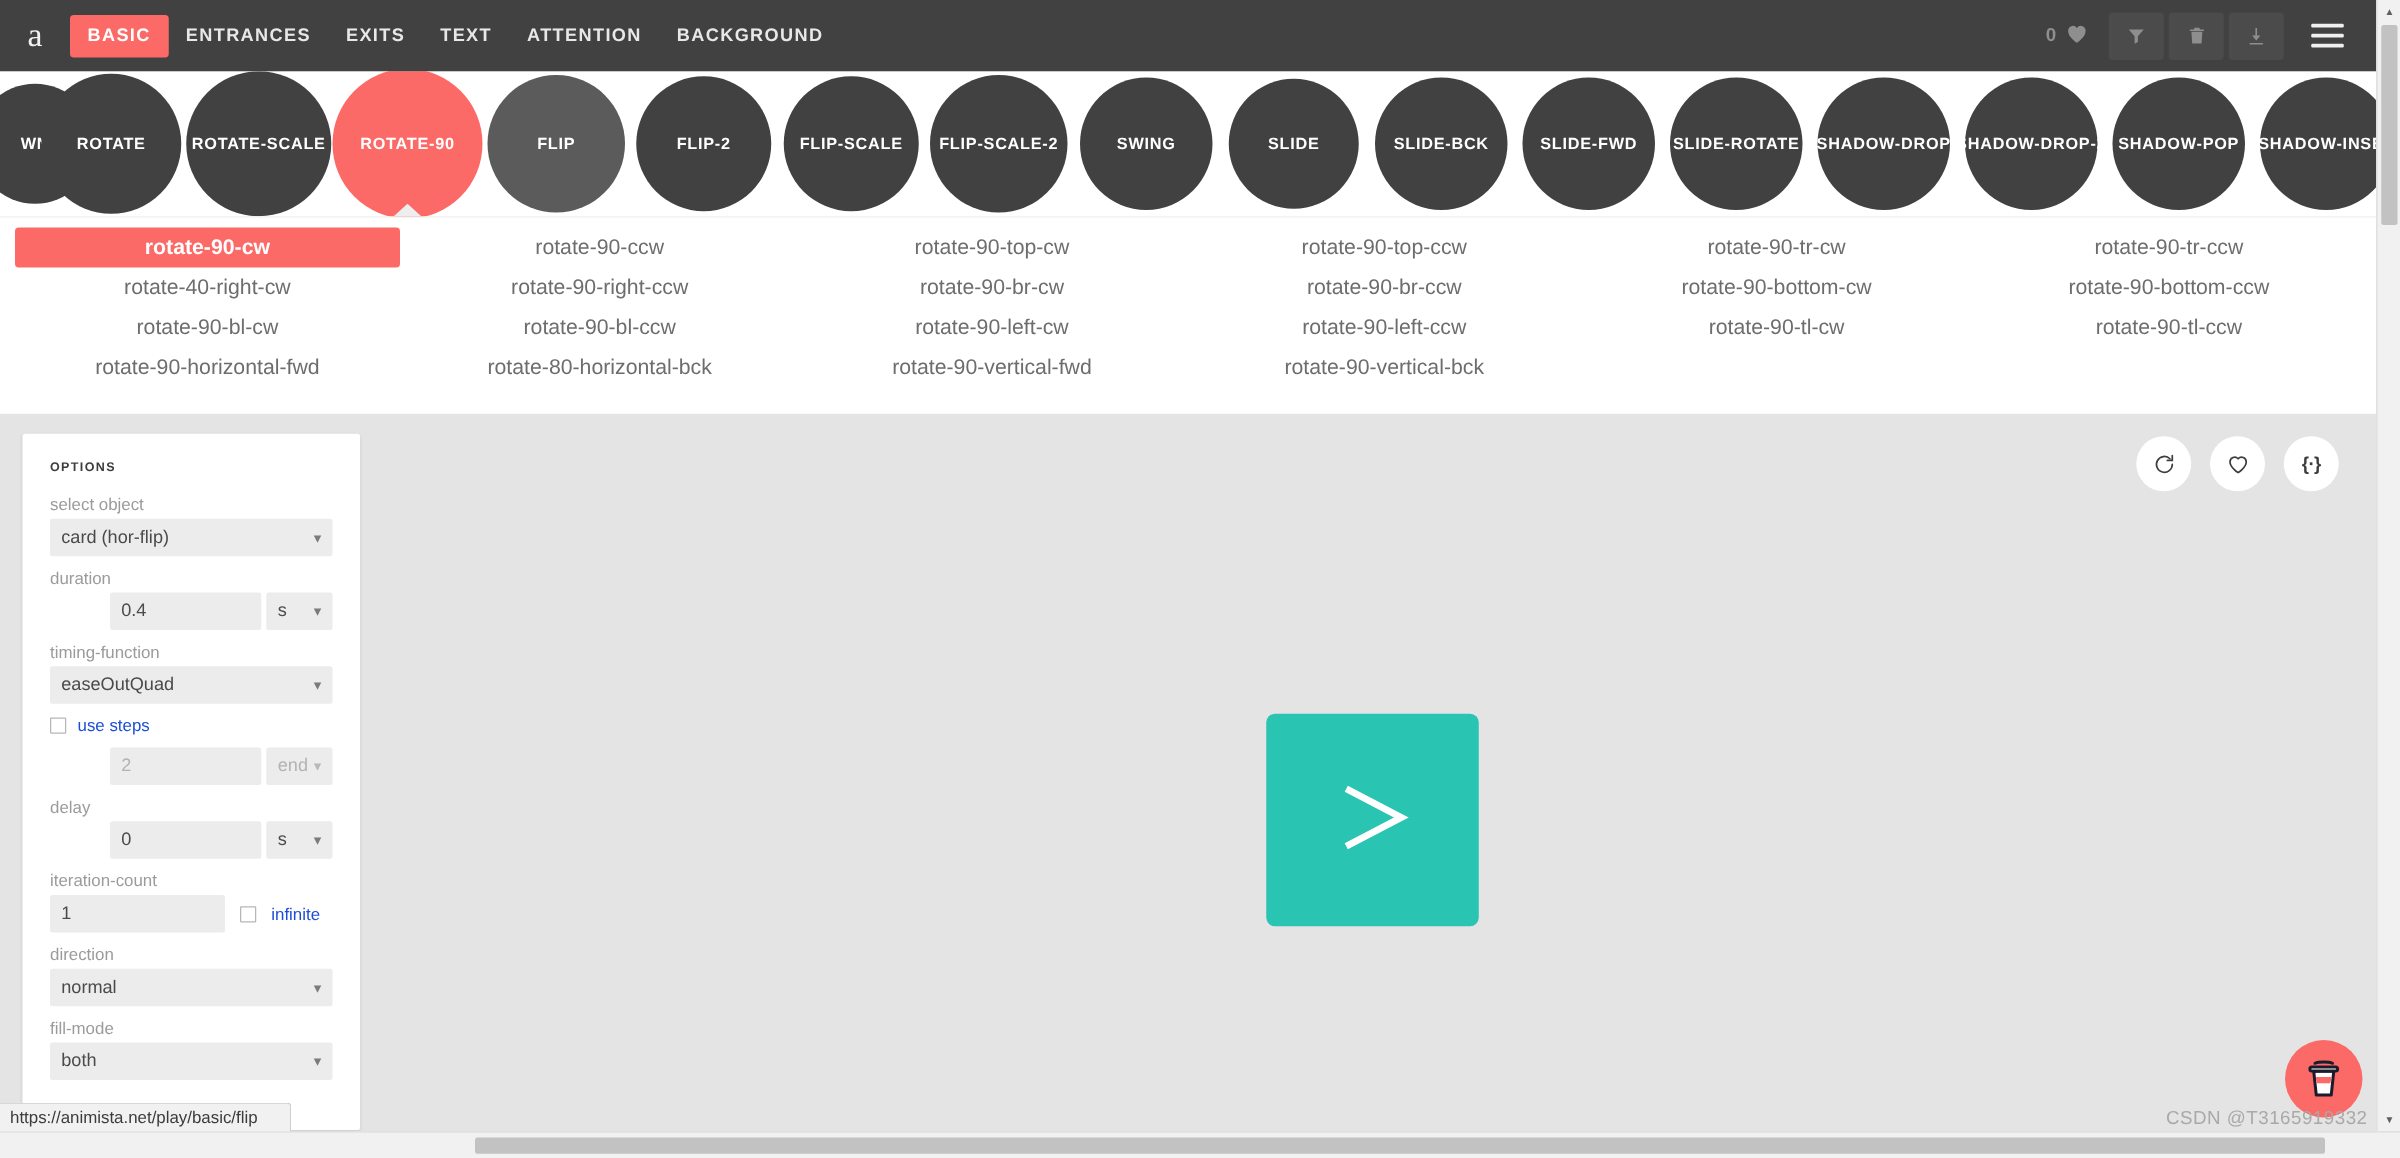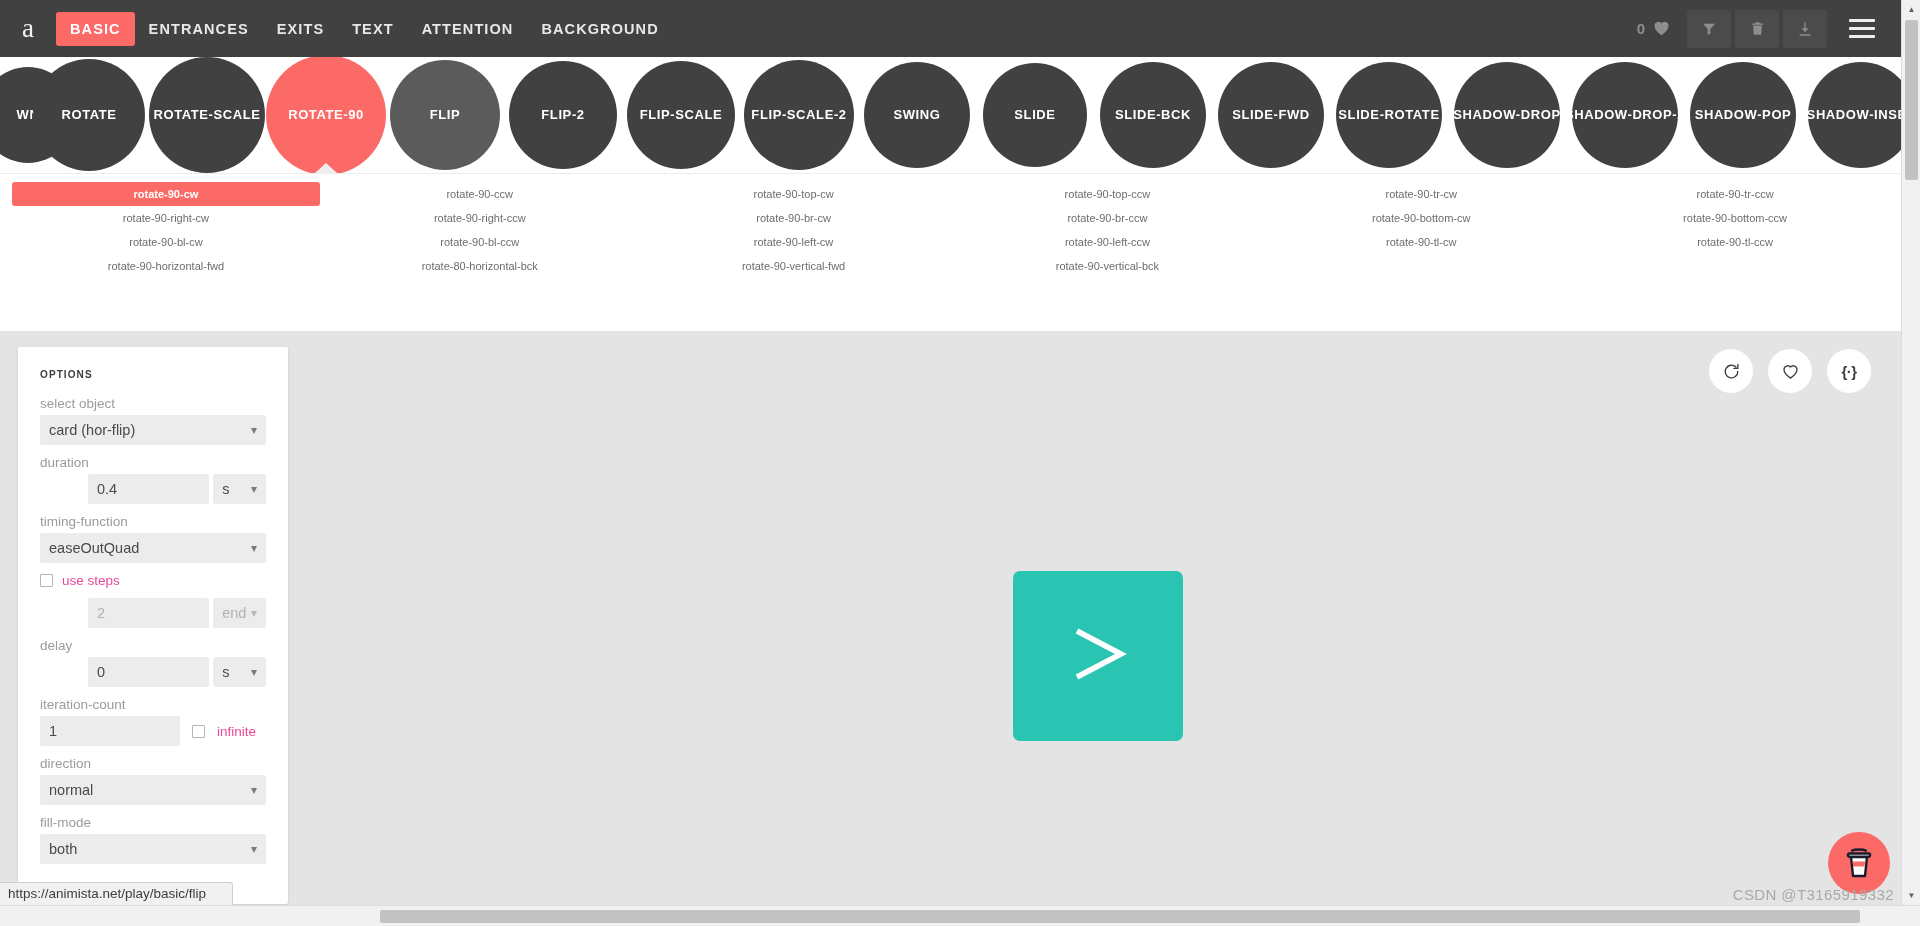--- a/index.html
+++ b/index.html
@@ -95,21 +95,21 @@
     display: grid;
     grid-template-columns: repeat(6, 1fr);
     padding: 8px 12px 0 12px;
     column-gap: 6px;
   }
   .name-col { display: flex; flex-direction: column; align-items: center; }
   .name-item {
     width: 100%;
     text-align: center;
     color: #6d6d6d;
-    font-size: 11px;
+    font-size: 17px;
     padding: 6px 4px;
     border-radius: 3px;
     cursor: pointer;
     white-space: nowrap;
   }
   .name-item.active { background: #fc6a68; color: #fff; font-weight: bold; }
   .name-item.blank { visibility: hidden; }
 
   
   .stage {
@@ -151,21 +151,21 @@
   .control.disabled .chev { color: #b9b9b9; }
   .row { display: flex; gap: 4px; margin-bottom: 10px; padding-left: 48px; }
   .row .control { margin-bottom: 0; }
   .row .grow { flex: 1 1 auto; }
   .row .unit { width: 72px; }
   .check-row { display: flex; align-items: center; gap: 9px; margin-bottom: 10px; }
   .checkbox {
     width: 13px; height: 13px; border: 1px solid #b6b6b6; background: #fff;
     border-radius: 1px; cursor: pointer; flex: 0 0 auto;
   }
-  .check-label { color: #ec4899; font-size: 13.5px; cursor: pointer; }
+  .check-label { color: #1d4ed8; font-size: 13.5px; cursor: pointer; }
   .iter-row { display: flex; align-items: center; gap: 12px; margin-bottom: 10px; }
   .iter-row .control { width: 140px; margin-bottom: 0; }
 
   
   .preview-card {
     position: absolute; top: 240px; left: 1013px;
     width: 170px; height: 170px;
     background: #2ac4b3;
     border-radius: 7px;
     display: flex; align-items: center; justify-content: center;
@@ -336,21 +336,21 @@
           <span>SHADOW-INSET</span>
         </div>
       </div>
     <div class="caret"></div>
   </div>
 
   <div class="name-panel">
     <div class="name-grid" id="name-grid">
         <div class="name-col">
           <div class="name-item active">rotate-90-cw</div>
-          <div class="name-item">rotate-90-right-cw</div>
+          <div class="name-item">rotate-40-right-cw</div>
           <div class="name-item">rotate-90-bl-cw</div>
           <div class="name-item">rotate-90-horizontal-fwd</div>
         </div>
         <div class="name-col">
           <div class="name-item">rotate-90-ccw</div>
           <div class="name-item">rotate-90-right-ccw</div>
           <div class="name-item">rotate-90-bl-ccw</div>
           <div class="name-item">rotate-80-horizontal-bck</div>
         </div>
         <div class="name-col">

